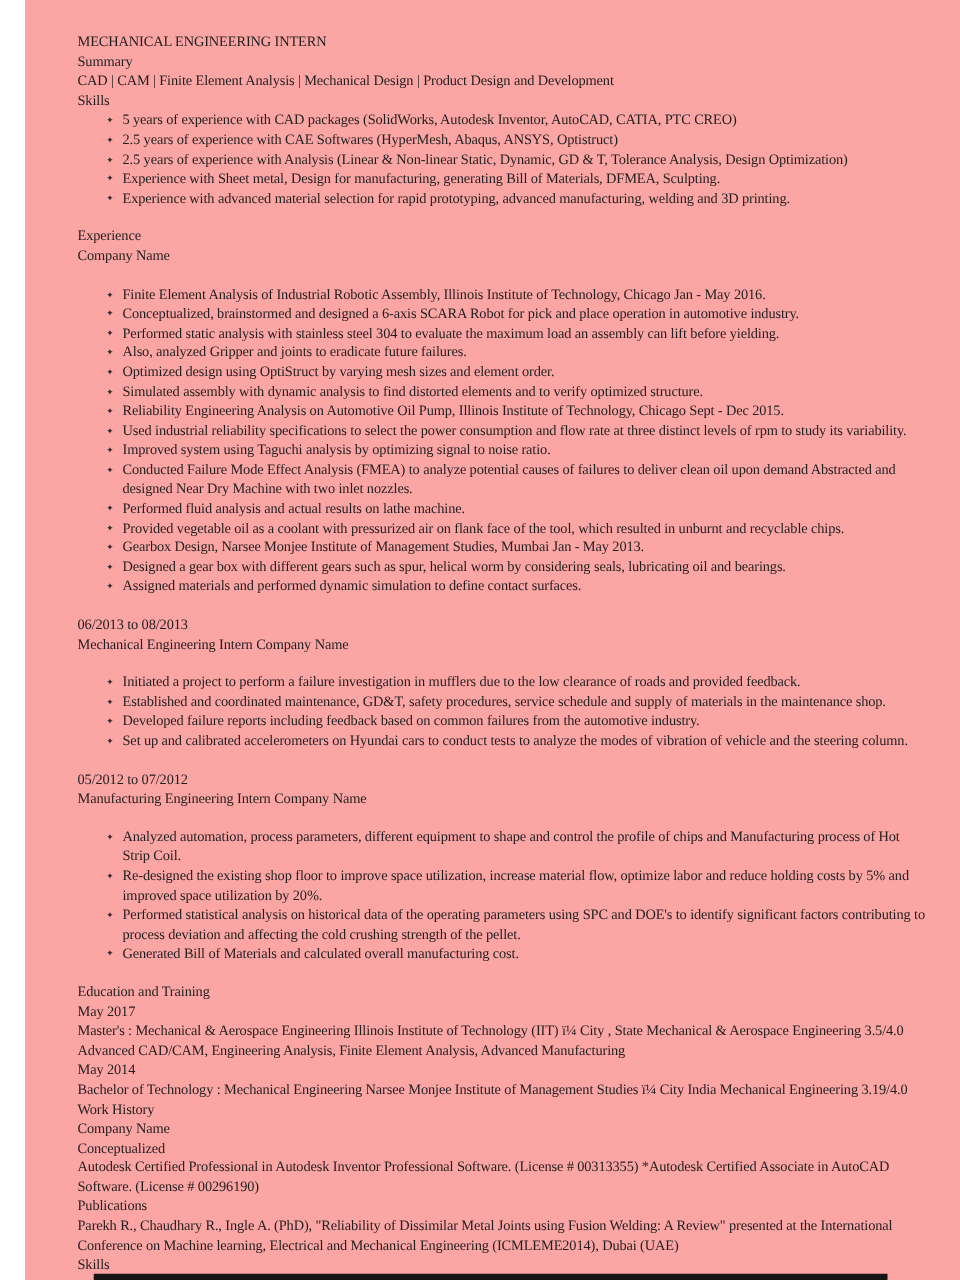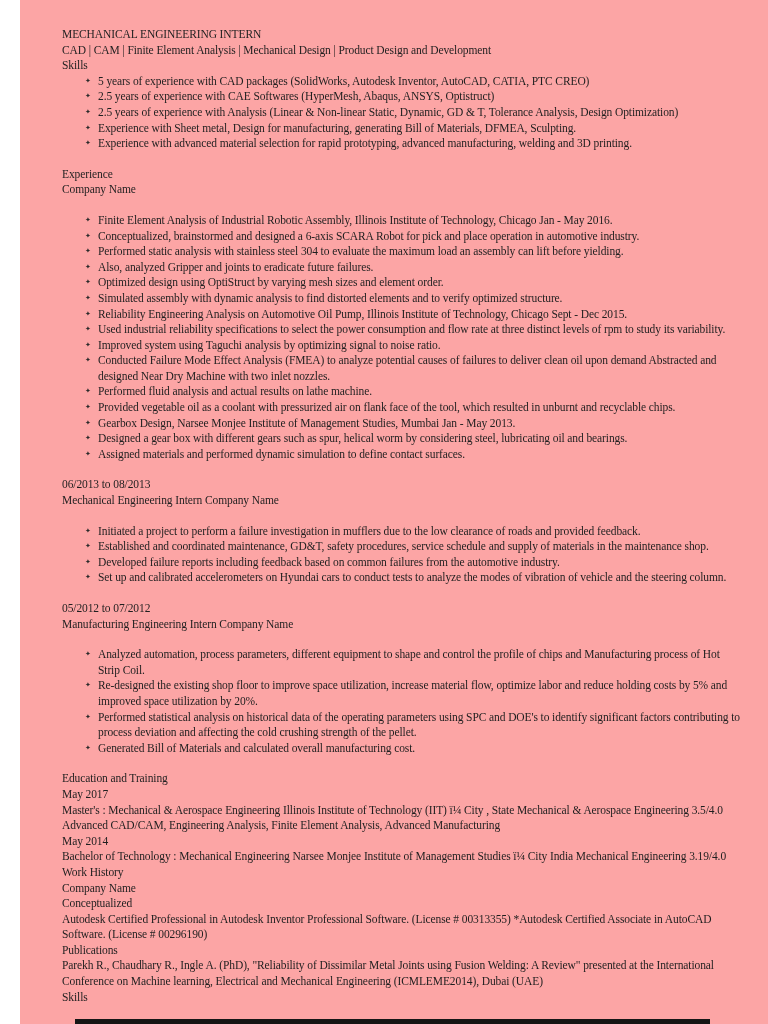--- a/index.html
+++ b/index.html
@@ -59,20 +59,21 @@
     height: 5px;
     background: #151515;
   }
 </style>
 </head>
 <body>
 
 <div id="page">
   <div id="doc">
       <div class="line">MECHANICAL ENGINEERING INTERN</div>
+      <div class="line">Summary</div>
       <div class="line">CAD | CAM | Finite Element Analysis | Mechanical Design | Product Design and Development</div>
       <div class="line">Skills</div>
       <div class="bullet-list">
         <div class="bullet-item">
           <span class="bullet">✦</span>
           <span class="bullet-text">5 years of experience with CAD packages (SolidWorks, Autodesk Inventor, AutoCAD, CATIA, PTC CREO)</span>
         </div>
         <div class="bullet-item">
           <span class="bullet">✦</span>
           <span class="bullet-text">2.5 years of experience with CAE Softwares (HyperMesh, Abaqus, ANSYS, Optistruct)</span>
@@ -142,21 +143,21 @@
         <div class="bullet-item">
           <span class="bullet">✦</span>
           <span class="bullet-text">Provided vegetable oil as a coolant with pressurized air on flank face of the tool, which resulted in unburnt and recyclable chips.</span>
         </div>
         <div class="bullet-item">
           <span class="bullet">✦</span>
           <span class="bullet-text">Gearbox Design, Narsee Monjee Institute of Management Studies, Mumbai Jan - May 2013.</span>
         </div>
         <div class="bullet-item">
           <span class="bullet">✦</span>
-          <span class="bullet-text">Designed a gear box with different gears such as spur, helical worm by considering steel, lubricating oil and bearings.</span>
+          <span class="bullet-text">Designed a gear box with different gears such as spur, helical worm by considering seals, lubricating oil and bearings.</span>
         </div>
         <div class="bullet-item">
           <span class="bullet">✦</span>
           <span class="bullet-text">Assigned materials and performed dynamic simulation to define contact surfaces.</span>
         </div>
       </div>
       <div class="gap"></div>
       <div class="line">06/2013 to 08/2013</div>
       <div class="line">Mechanical Engineering Intern Company Name</div>
       <div class="gap"></div>

